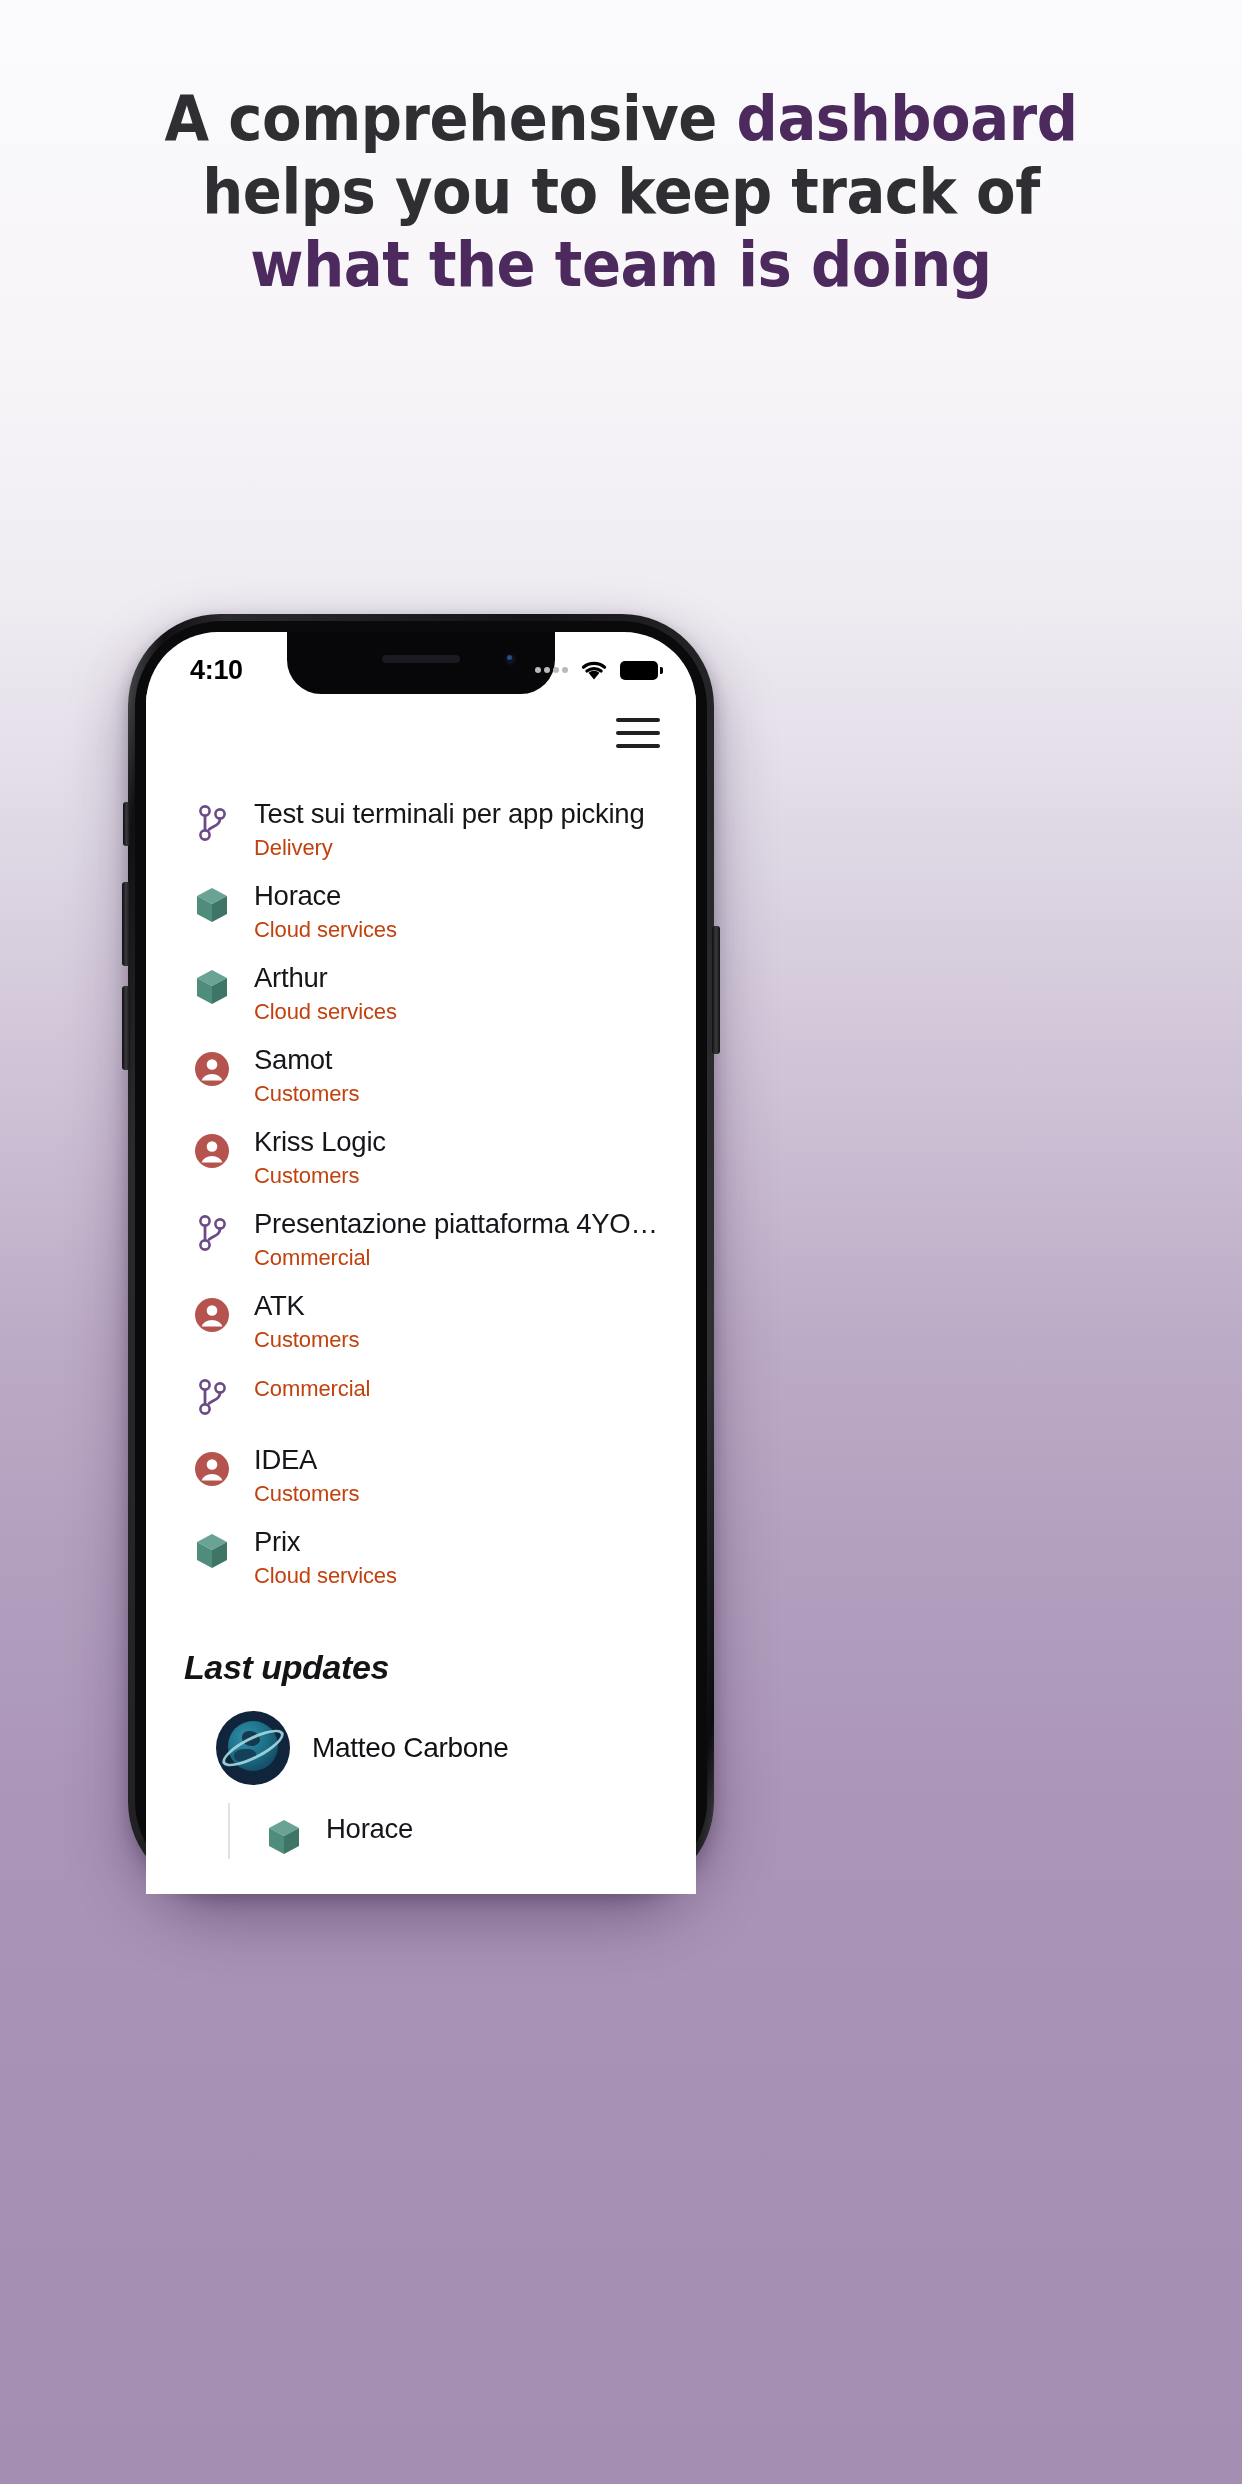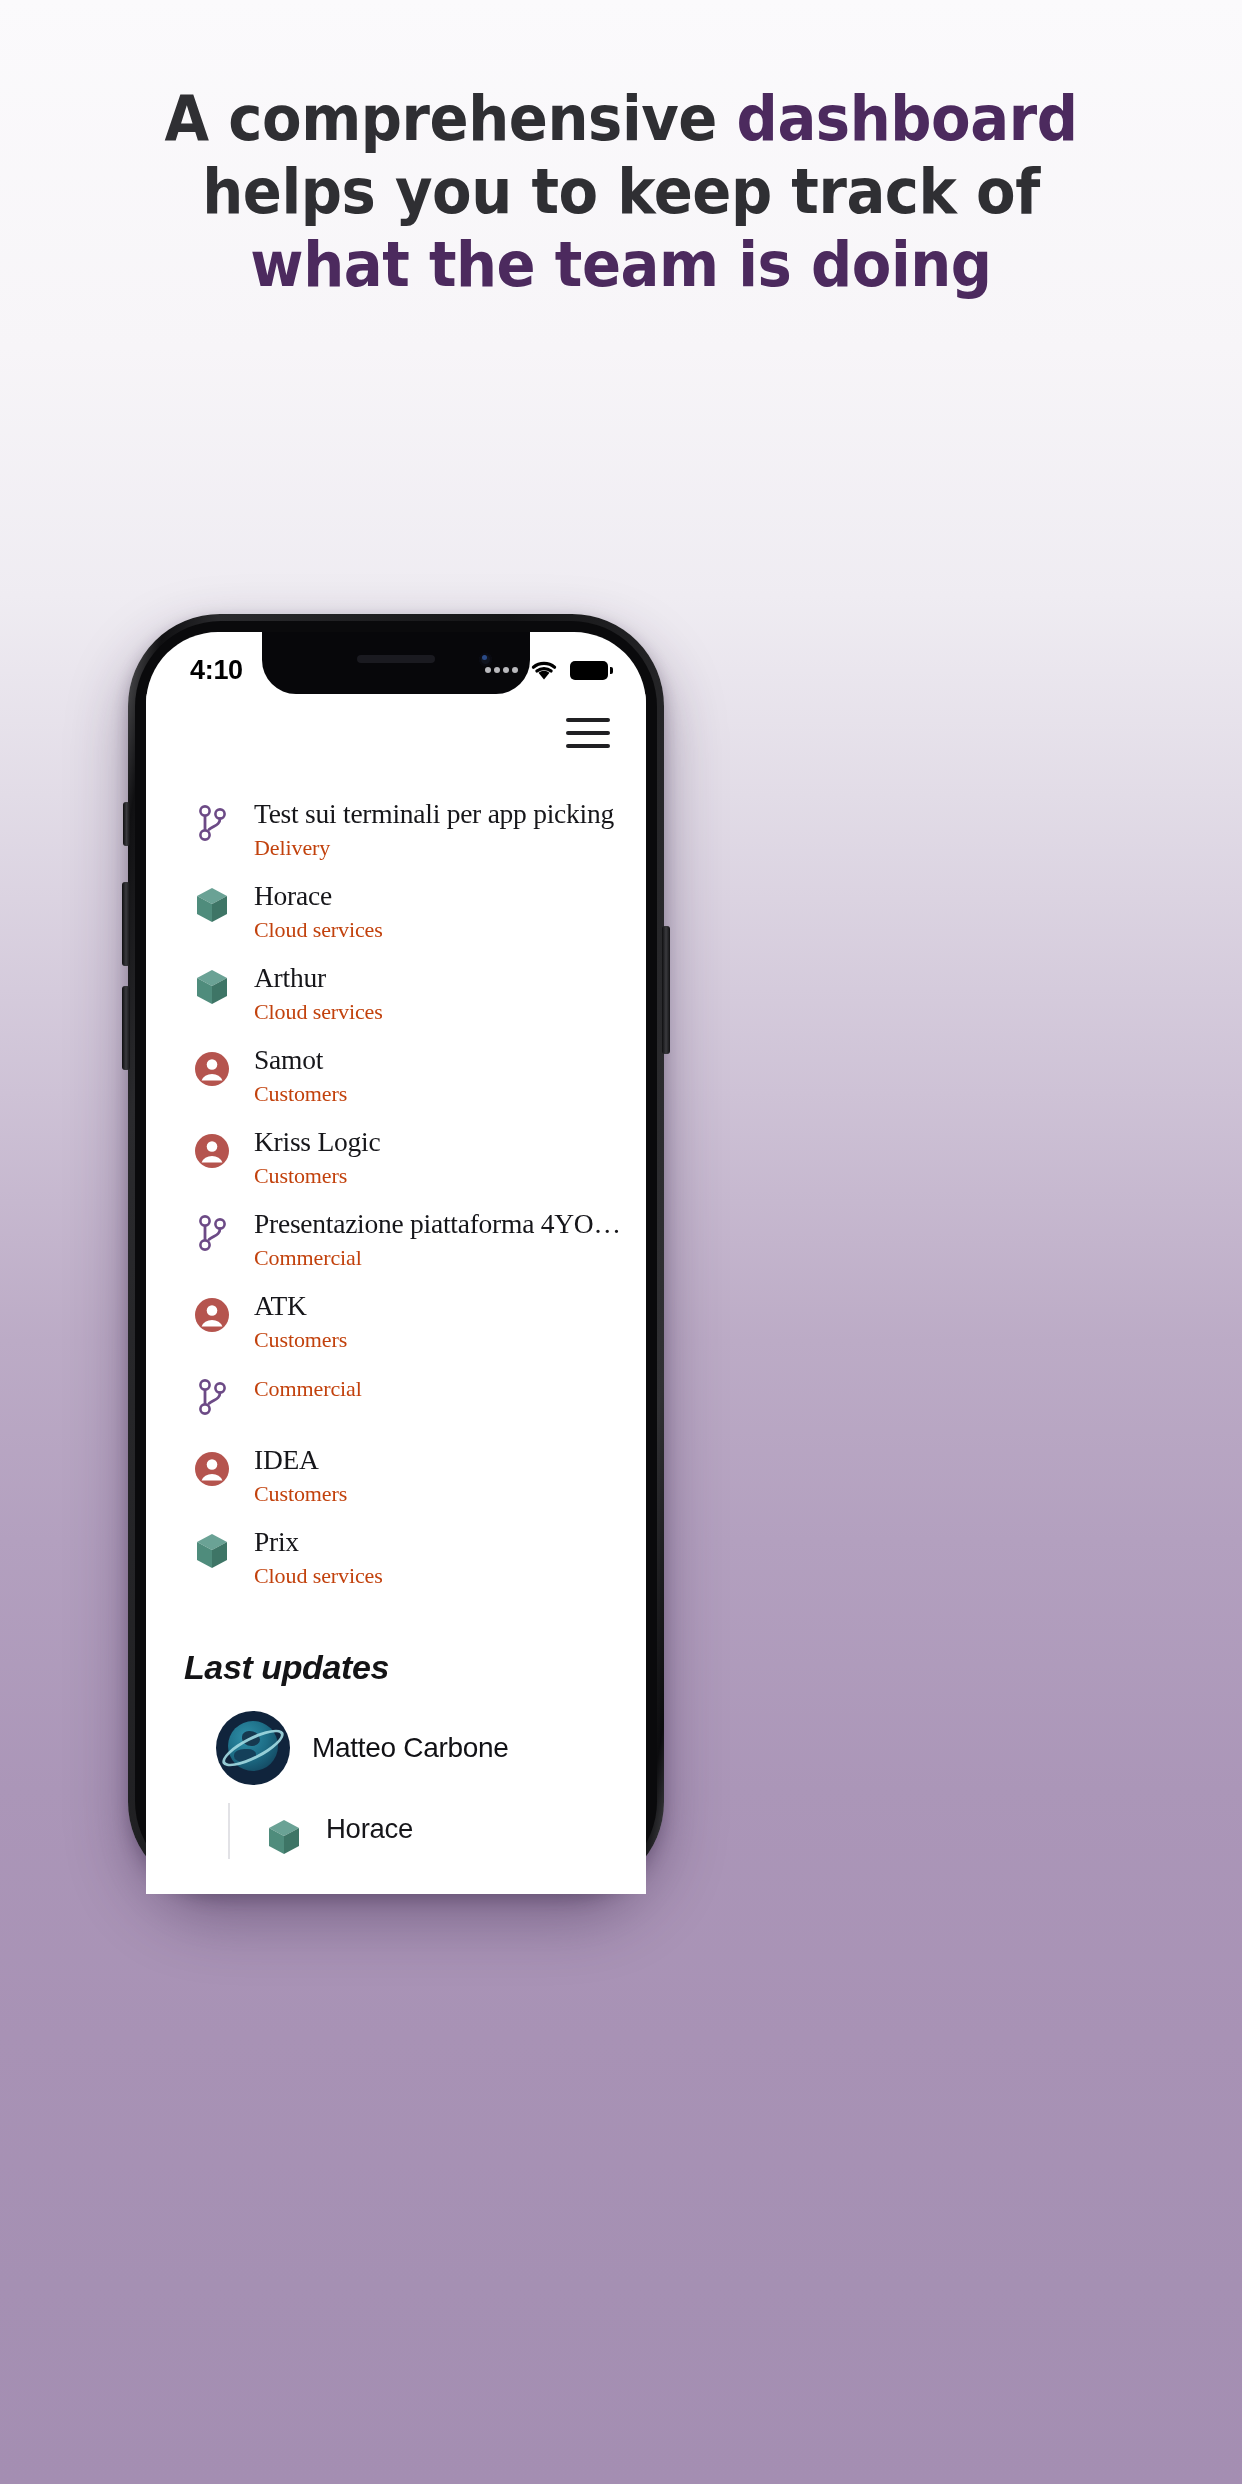--- a/index.html
+++ b/index.html
@@ -37,21 +37,21 @@
     transform-origin:center top;
   }
   .headline .accent { color:#4c2a5e; }
   .headline .l { display:block; white-space:nowrap; }
 
   
   .phone {
     position:absolute;
     left:128px;
     top:614px;
-    width:536px;
+    width:586px;
     height:1280px;
     border-radius:25px;
   }
   .phone-outer {
     position:absolute; inset:0;
     border-radius:92px;
     background:
       linear-gradient(100deg,#5d5d60 0%,#101012 5%,#2a2a2d 12%,#141416 50%,#303033 88%,#0c0c0e 96%,#55555a 100%);
     box-shadow: 0 26px 60px rgba(50,30,65,.38), 0 6px 16px rgba(40,25,55,.28);
   }
@@ -148,21 +148,21 @@
 
   .section-title {
     font-size:34px;
     font-weight:600;
     color:#141416;
     letter-spacing:-0.4px;
     padding:0 0 4px 38px;
   }
   .section-title.second { padding-top:50px;font-style:italic; }
 
-  .entity-list { padding:16px 4px 0 0;font-family:Liberation Serif, serif; }
+  .entity-list { padding:16px 4px 0 0; }
   .entity-row {
     display:flex; align-items:flex-start;
     padding:9px 20px 9px 46px;
     min-height:72px;
   }
   .entity-ico {
     width:40px; height:44px;
     flex:0 0 40px;
     margin-right:22px;
     margin-top:4px;

